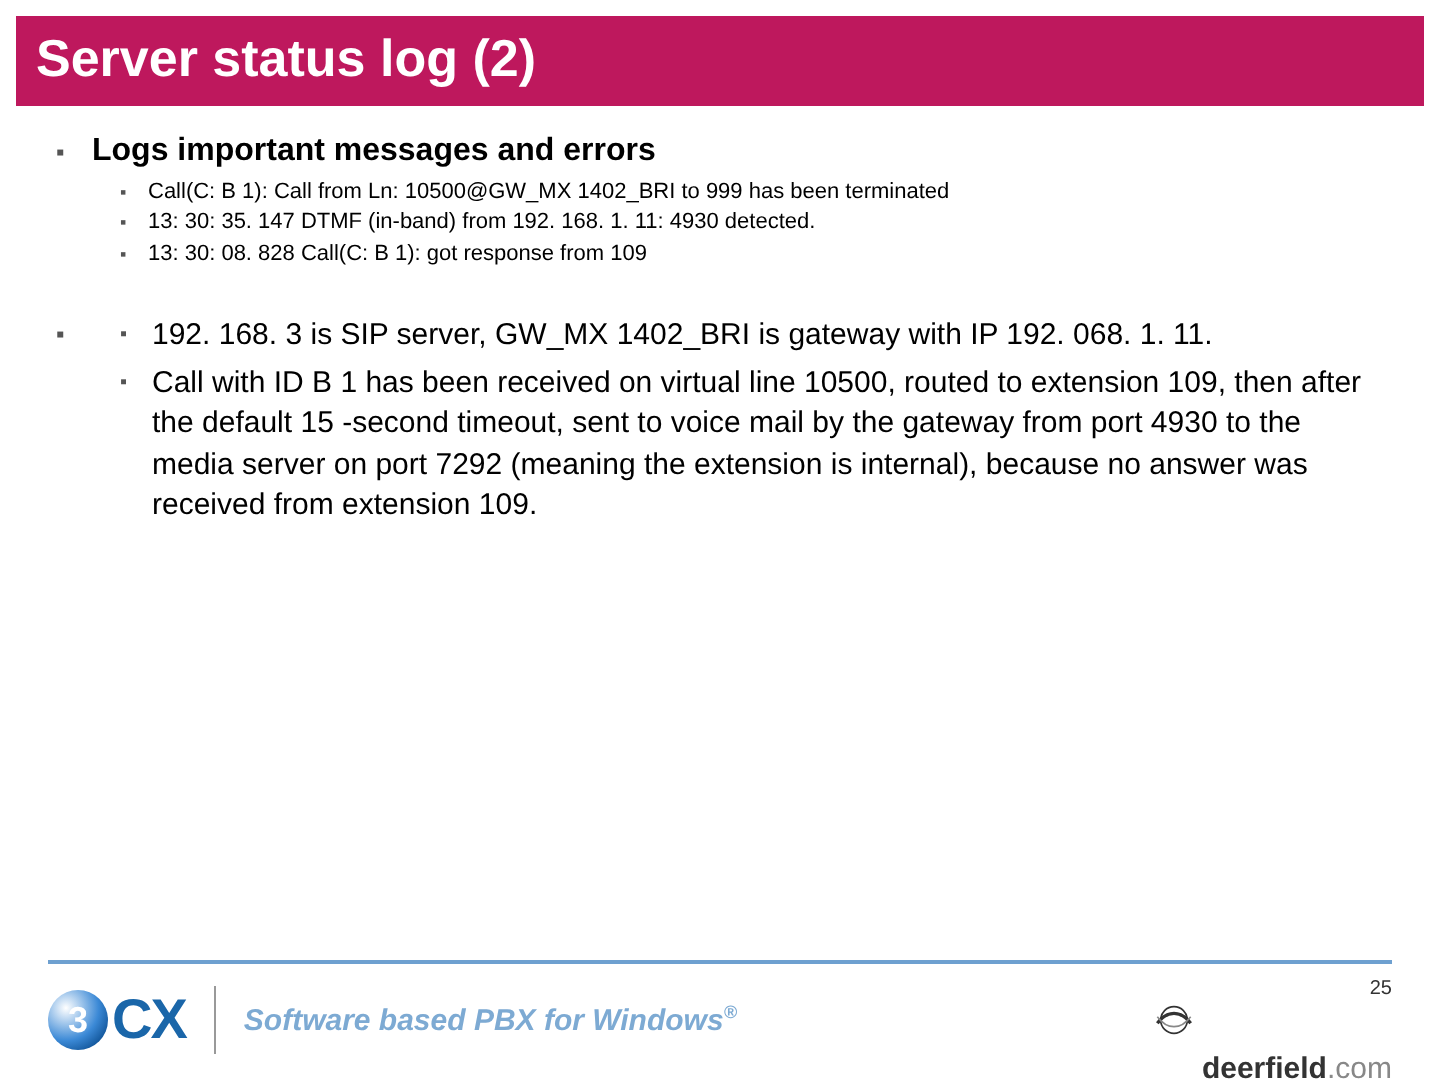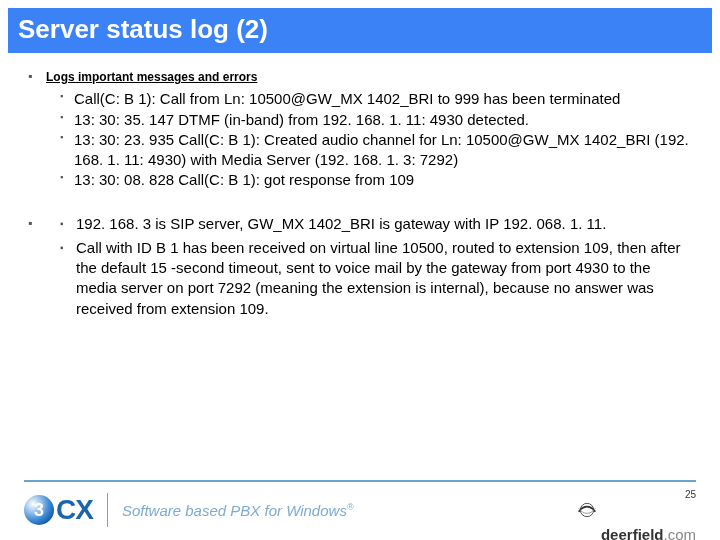--- a/index.html
+++ b/index.html
@@ -12,21 +12,21 @@
     color: #000;
     overflow: hidden;
   }
   .slide {
     position: relative;
     width: 720px;
     height: 540px;
     box-sizing: border-box;
   }
   .title-bar {
-    background: #3b82f6;
+    background: #be185d;
     color: #fff;
     font-size: 26px;
     font-weight: bold;
     padding: 6px 10px 8px 10px;
     margin: 8px 8px 0 8px;
   }
   .body {
     padding: 14px 28px 0 28px;
   }
   .level1 {
@@ -42,28 +42,27 @@
   .level1 > li::before {
     content: "\25AA";
     position: absolute;
     left: 0;
     top: 2px;
     font-size: 12px;
     color: #555;
   }
   .l1-heading {
     font-weight: bold;
-    font-size: 12px;
-    text-decoration: underline;
+    font-size: 16px;
   }
   .level2-log {
     list-style: none;
     padding: 0;
     margin: 4px 0 24px 14px;
-    font-size: 15px;
+    font-size: 11px;
     line-height: 1.3;
   }
   .level2-log > li {
     position: relative;
     padding-left: 14px;
     margin-bottom: 1px;
   }
   .level2-log > li::before {
     content: "\25AA";
     position: absolute;
@@ -136,20 +135,21 @@
   .divider {
     width: 1px;
     height: 34px;
     background: #999;
     margin: 0 14px;
   }
   .tagline {
     font-size: 15px;
     color: #7daad3;
     font-style: italic;
+    font-weight: bold;
   }
   .tagline .reg {
     font-size: 9px;
     vertical-align: super;
   }
   .spacer { flex: 1; }
   .deerfield {
     display: flex;
     align-items: center;
     color: #444;
@@ -185,21 +185,20 @@
 
   <div class="title-bar">Server status log (2)</div>
 
   <div class="body">
     <ul class="level1">
       <li>
         <span class="l1-heading">Logs important messages and errors</span>
         <ul class="level2-log">
           <li>Call(C: B 1): Call from Ln: 10500@GW_MX 1402_BRI to 999 has been terminated</li>
           <li>13: 30: 35. 147 DTMF (in-band) from 192. 168. 1. 11: 4930 detected.</li>
-          <li>13: 30: 23. 935 Call(C: B 1): Created audio channel for Ln: 10500@GW_MX 1402_BRI (192. 168. 1. 11: 4930) with Media Server (192. 168. 1. 3: 7292)</li>
           <li>13: 30: 08. 828 Call(C: B 1): got response from 109</li>
         </ul>
       </li>
       <li>
         <ul class="level2-note">
           <li>192. 168. 3 is SIP server, GW_MX 1402_BRI is gateway with IP 192. 068. 1. 11.</li>
           <li>Call with ID B 1 has been received on virtual line 10500, routed to extension 109, then after the default 15 -second timeout, sent to voice mail by the gateway from port 4930 to the media server on port 7292 (meaning the extension is internal), because no answer was received from extension 109.</li>
         </ul>
       </li>
     </ul>

